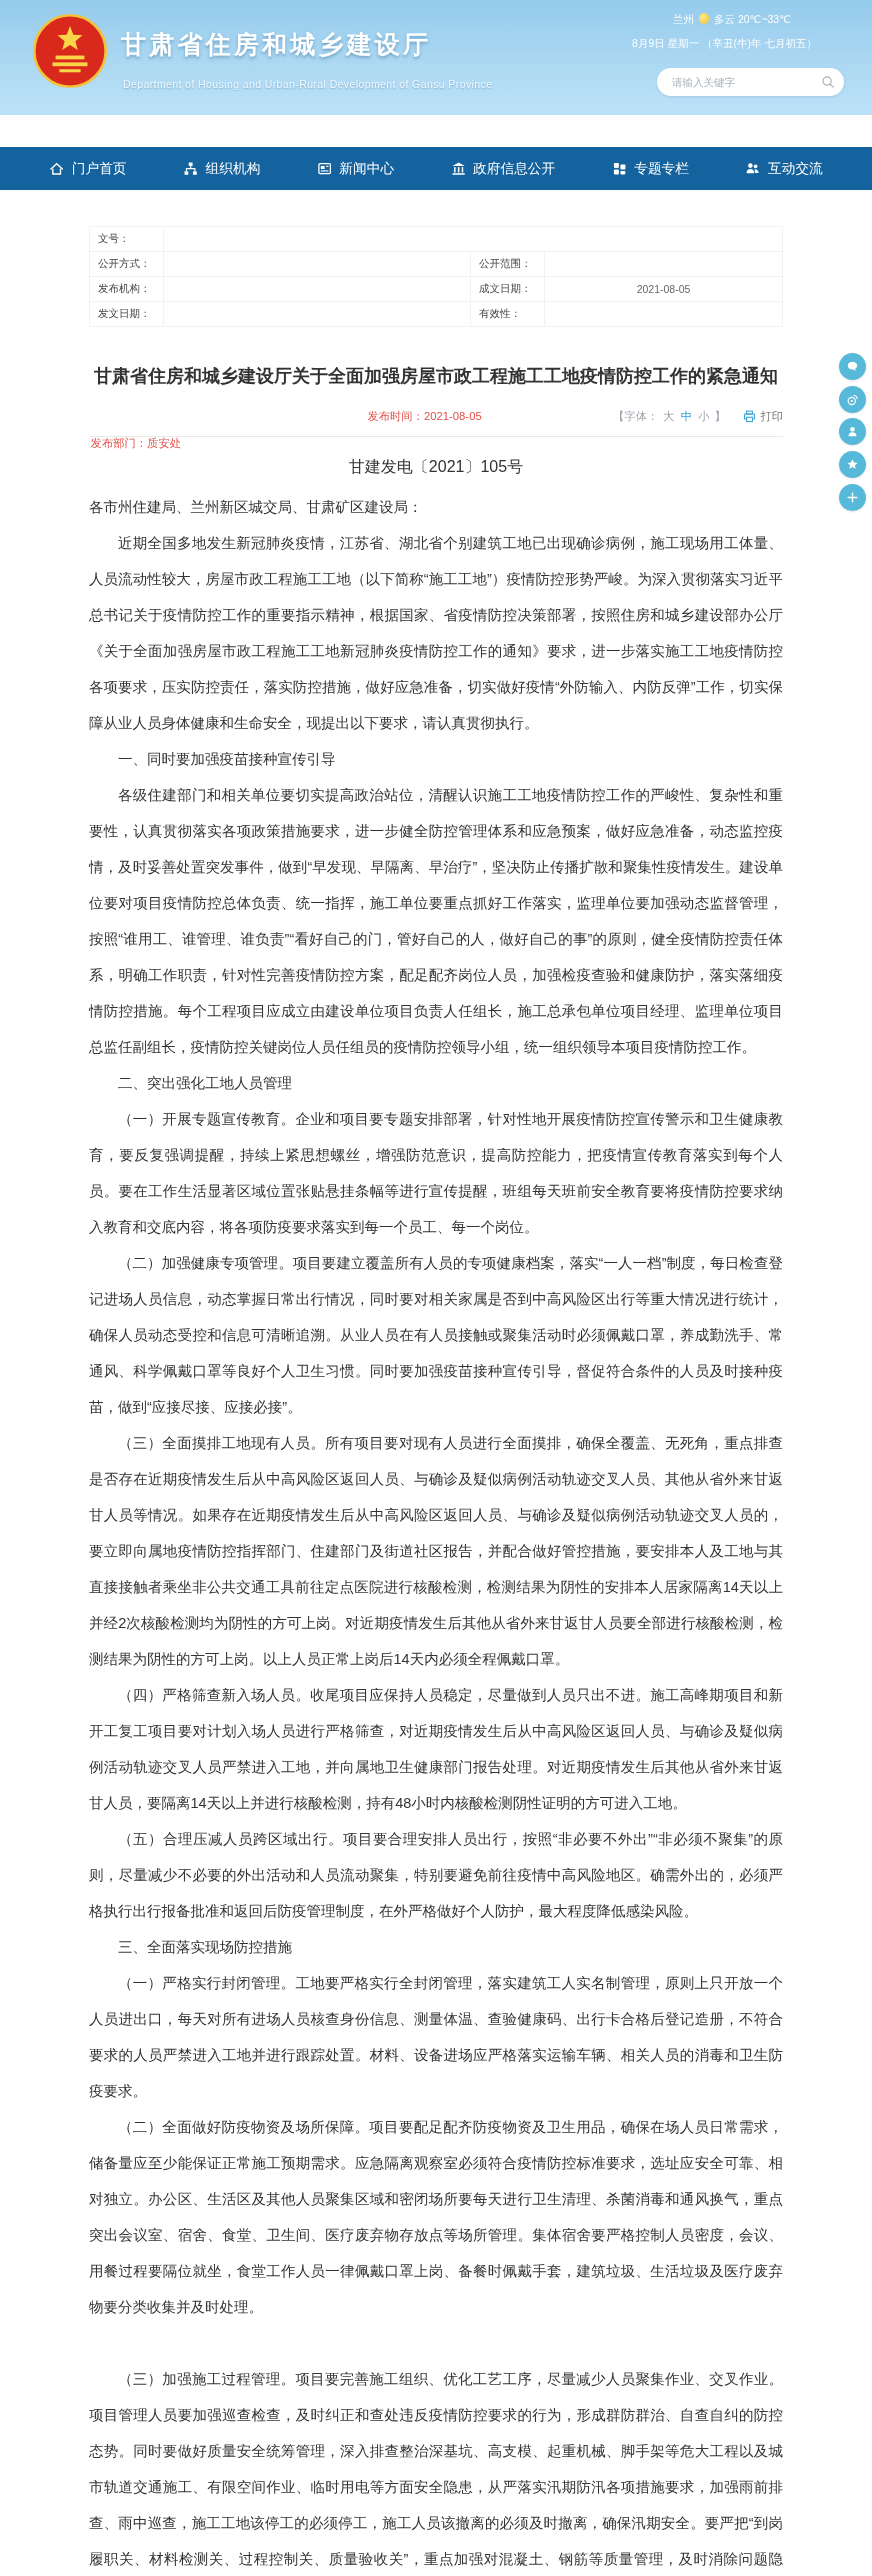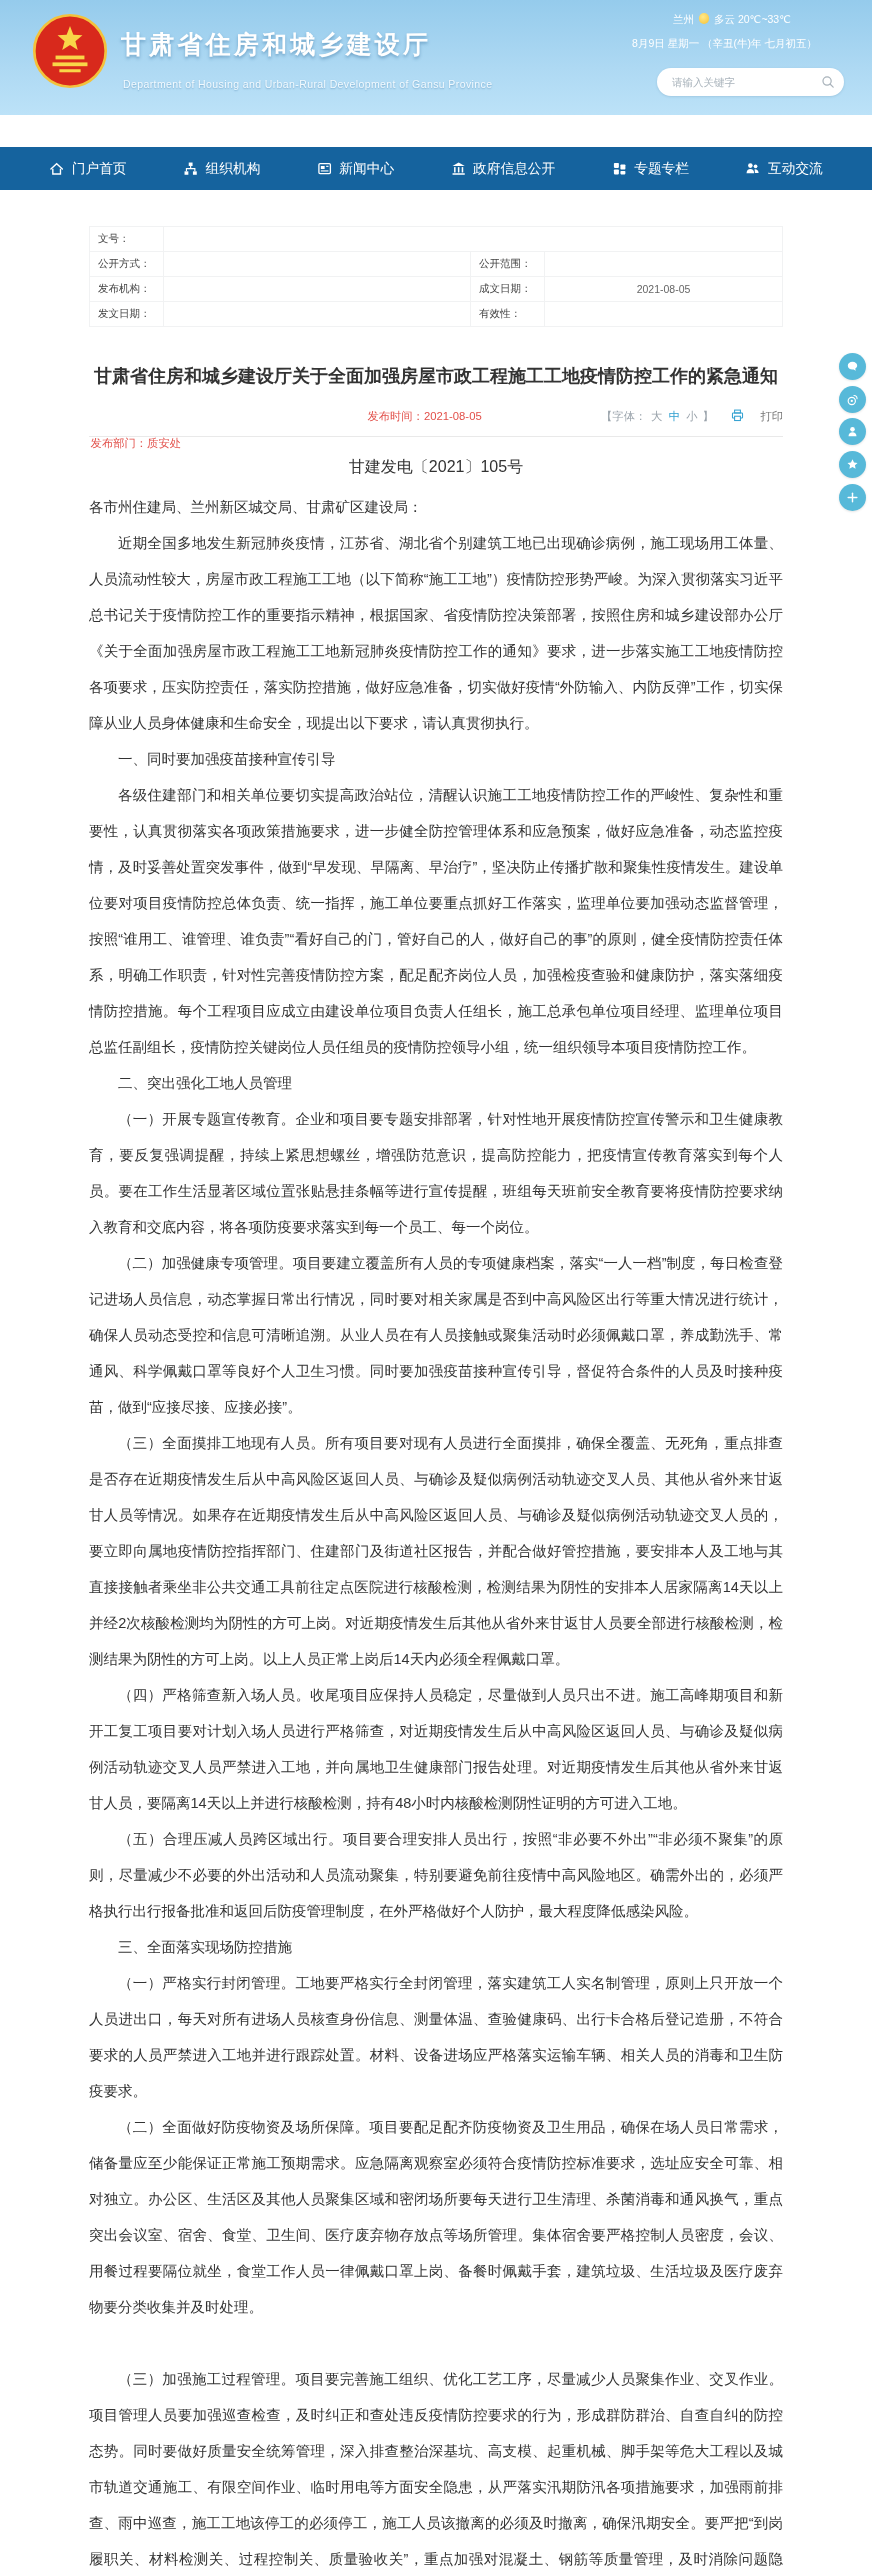--- a/index.html
+++ b/index.html
@@ -33,21 +33,21 @@
   td.val { color:#666; text-align:center; }
 
   .art-title { margin-top:37px; text-align:center; font-size:18px; font-weight:bold; color:#333; line-height:24px; }
 
   .red-row { position:relative; margin-top:21px; height:16px; font-size:11.3px; }
   .red-row .dept { position:absolute; left:1.6px; color:#e2504a;margin-top:27px; }
   .red-row .time { position:absolute; left:50%; transform:translateX(-60%); color:#e2504a; }
   .red-row .tools { position:absolute; right:0; top:0; color:#9aa3ab; display:flex; align-items:center; gap:3.2px; }
   .fs-opt { color:#9aa3ab; cursor:pointer; margin:0 1.6px; }
   .fs-mid { color:#2e9fd0; }
-  .print-btn { display:flex; gap:16px; margin-left:14.5px; color:#777; cursor:pointer; }
+  .print-btn { display:flex; align-items:center; gap:4px; margin-left:14.5px; color:#777; cursor:pointer; }
 
   .divider { margin-top:11.3px; border-bottom:0.8px solid #e9e9e9; }
 
   .doc-no { margin-top:19.4px; text-align:center; font-size:16px; color:#333; }
 
   .body-text { margin-top:11.3px; font-size:14.5px; line-height:36px; color:#333; text-align:justify; }
   .body-text p { margin:0; text-indent:2em; }
   .body-text p.salut { text-indent:0; }
   .body-text p.gap { margin-top:36px; }
 

